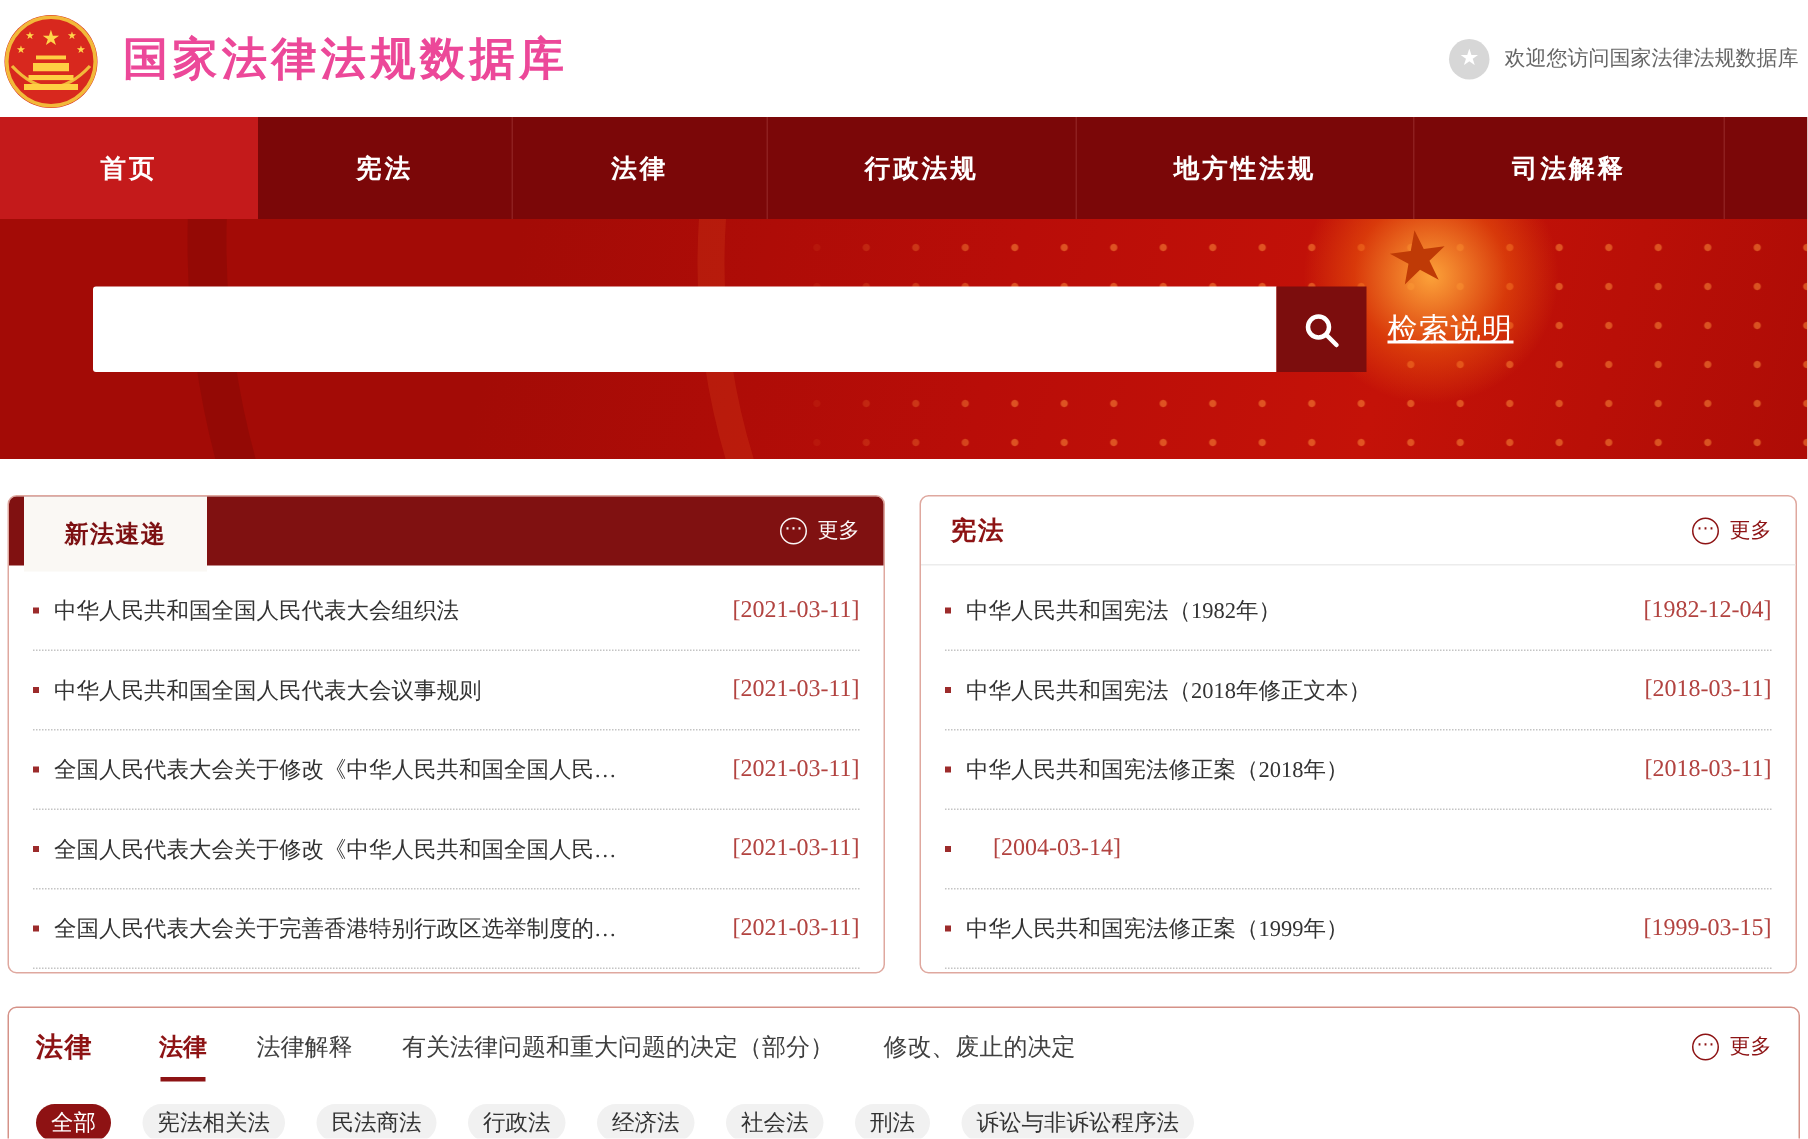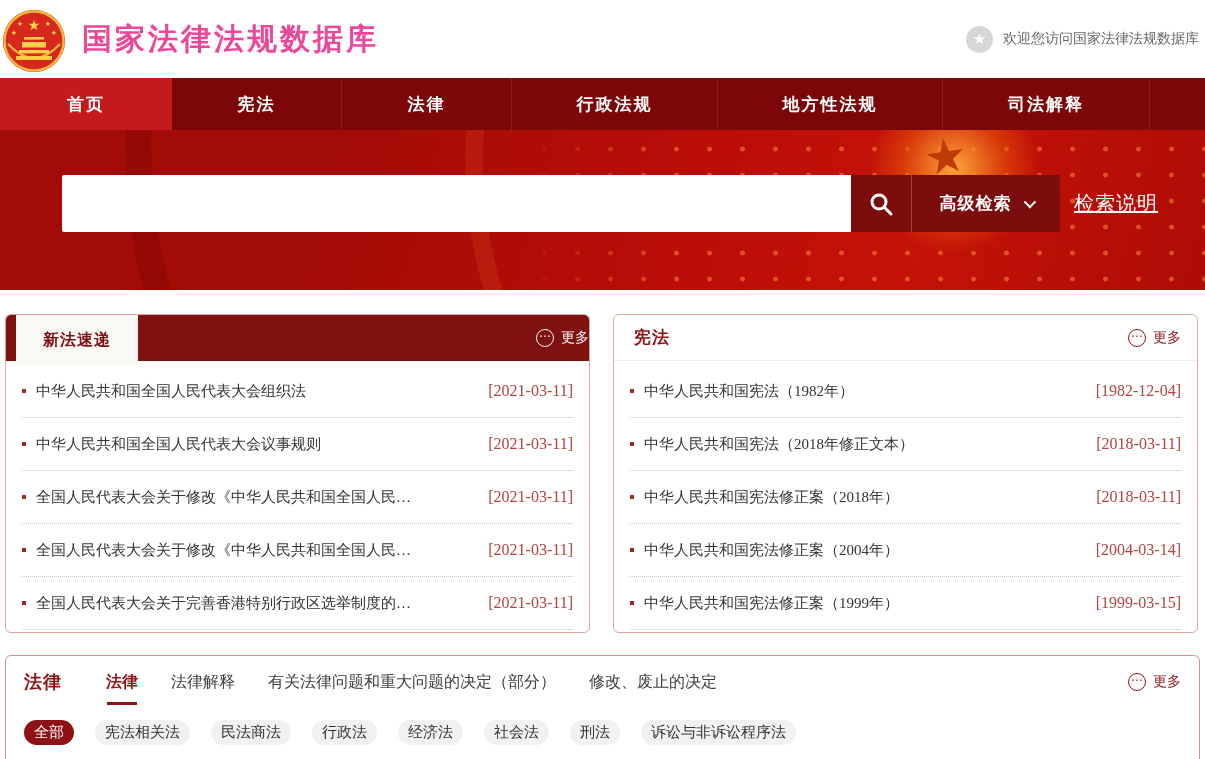--- a/index.html
+++ b/index.html
@@ -10,21 +10,21 @@
   .site-header { height:78px; display:flex; align-items:center; background:#fff; position:relative; }
   .brand { display:flex; align-items:center; }
   .emblem { width:64px; height:66px; margin:4px 0 0 2px; flex:none; }
   .site-title { font-size:30px; font-weight:bold; color:#ec4899; margin-left:16px; letter-spacing:3px; }
   .welcome { margin-left:auto; margin-right:6px; display:flex; align-items:center; gap:10px;
     color:#666; font-size:14px; font-family:"Liberation Serif",serif; }
   .welcome-ic { width:27px; height:27px; border-radius:50%; background:#d7d7d7; color:#fff;
     display:flex; align-items:center; justify-content:center; font-size:15px; line-height:1; }
 
   
-  .main-nav { height:52px; background:#7b0708; display:flex; }
+  .main-nav { height:68px; background:#7b0708; display:flex; }
   .nav-item { display:flex; align-items:center; justify-content:center; color:#fff;
     font-size:17px; font-weight:bold; border-right:1px solid #8e1f1f; cursor:pointer; letter-spacing:2px; }
   .nav-item:nth-of-type(1){ width:172px; }
   .nav-item:nth-of-type(2){ width:170px; }
   .nav-item:nth-of-type(3){ width:170px; }
   .nav-item:nth-of-type(4){ width:206px; }
   .nav-item:nth-of-type(5){ width:225px; }
   .nav-item:nth-of-type(6){ width:207px; }
   .nav-item.active { background:#c41a1b; border-right:none; }
 
@@ -54,21 +54,21 @@
     justify-content:center; gap:12px; cursor:pointer; letter-spacing:1px; }
   .chev { width:9px; height:9px; border-right:2px solid #fff; border-bottom:2px solid #fff;
     transform:rotate(45deg) translateY(-2px); }
   .help-link { margin-left:14px; color:#fff; font-size:20px; text-decoration:underline;
     font-family:Liberation Serif, serif; cursor:pointer; letter-spacing:1px; }
 
   
   .panels { display:flex; gap:23px; padding:24px 5px 0; }
   .panel { width:585px; height:319px; background:#fff; border:1px solid #dfa89f; border-radius:6px; }
   .ph-dark { height:46px; background:#801111; border-radius:5px 5px 0 0; position:relative;
-    display:flex; align-items:center; justify-content:flex-end; padding-right:0; }
+    display:flex; align-items:center; justify-content:flex-end; padding-right:16px; }
   .panel-tab { position:absolute; left:10px; top:0; width:122px; height:50px; background:#faf8f4;
     color:#7c1012; font-weight:bold; font-size:16px; display:flex; align-items:center;
     justify-content:center; z-index:2; cursor:pointer; letter-spacing:1px; }
   .ph-light { height:46px; display:flex; align-items:center; padding:0 16px 0 20px;
     border-bottom:1px solid #ececec; }
   .panel-title { font-size:17px; font-weight:bold; color:#8d1314; letter-spacing:1px; }
   .more { display:flex; align-items:center; gap:7px; font-size:14px; cursor:pointer;
     font-family:"Liberation Serif",serif; margin-left:auto; }
   .more.on-dark { color:#fbf7f7; }
   .more.on-light { color:#8d1314; }
@@ -161,24 +161,20 @@
   <div class="banner-star">★</div>
 
   <div class="search-row">
     <input class="search-input" value="" placeholder="" style="">
     <button class="search-btn">
       <svg width="26" height="26" viewBox="0 0 26 26">
         <circle cx="11" cy="11" r="7" fill="none" stroke="#fff" stroke-width="3"></circle>
         <line x1="16.5" y1="16.5" x2="23" y2="23" stroke="#fff" stroke-width="3" stroke-linecap="round"></line>
       </svg>
     </button>
-    <div class="advanced">
-      <span>高级检索</span>
-      <span class="chev"></span>
-    </div>
     <span class="help-link">检索说明</span>
   </div>
 </div>
 
 <div class="panels">
 
   <div class="panel">
     <div class="ph-dark">
       <div class="panel-tab">新法速递</div>
       <div class="more on-dark">
@@ -243,21 +239,20 @@
         </div>
 
         <div class="row">
           <span class="bullet"></span>
           <span class="rtitle">中华人民共和国宪法修正案（2018年）</span>
           <span class="rdate">[2018-03-11]</span>
         </div>
 
         <div class="row">
           <span class="bullet"></span>
-          <span class="rtitle">中华人民共和国宪法修正案（2004年）</span>
           <span class="rdate">[2004-03-14]</span>
         </div>
 
         <div class="row">
           <span class="bullet"></span>
           <span class="rtitle">中华人民共和国宪法修正案（1999年）</span>
           <span class="rdate">[1999-03-15]</span>
         </div>
       </div>
   </div>

